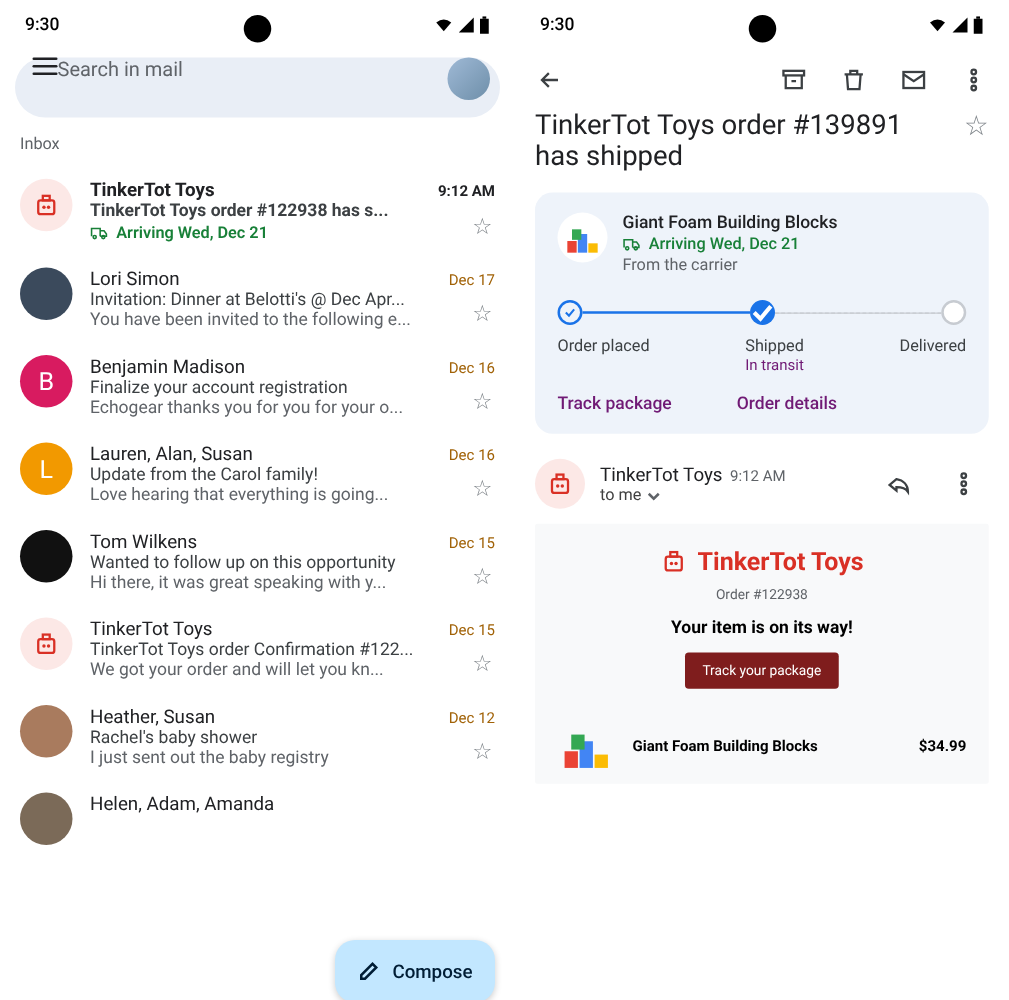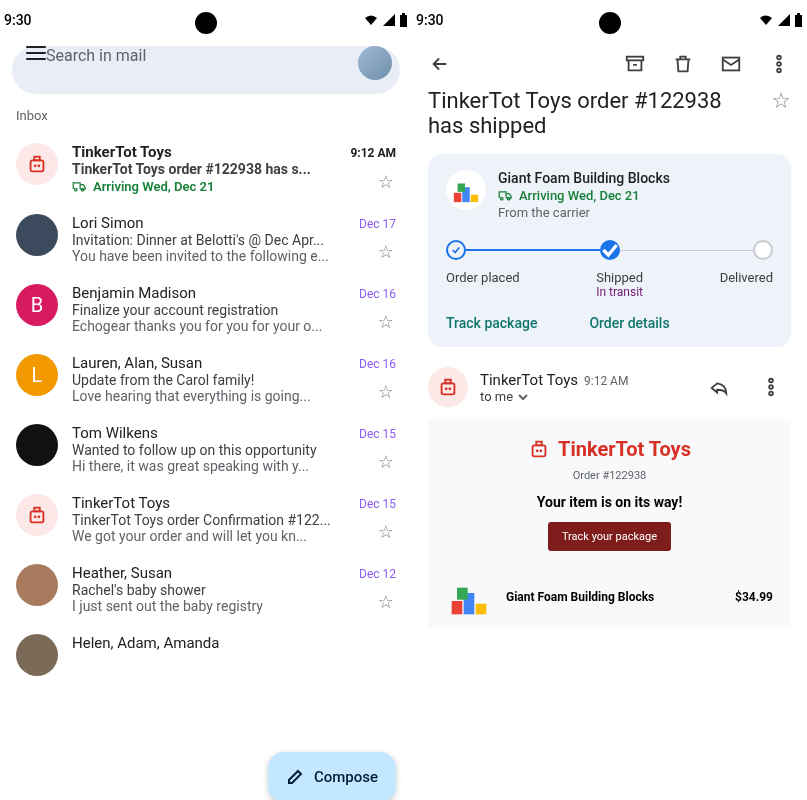--- a/index.html
+++ b/index.html
@@ -2,41 +2,41 @@
 <html><head>
 <meta charset="utf-8">
 <style>
 * { box-sizing: border-box; margin: 0; padding: 0; }
 body { font-family: Roboto, Arial, sans-serif; background: #fff; width: 807px; height: 800px; overflow: hidden; display: flex; }
 .pane { height: 800px; overflow: hidden; position: relative; }
 .pane-left { width: 412px; }
 .pane-right { width: 395px; }
 
 
-.statusbar { height: 40px; display: flex; align-items: center; justify-content: space-between; padding: 0 4px; font-size: 14px; font-weight: 500; gap: 20px; }
+.statusbar { height: 40px; display: flex; align-items: center; justify-content: space-between; padding: 0 20px; font-size: 14px; font-weight: 500; gap: 20px; }
 .statusbar .notch { width: 22px; height: 22px; background: #000; border-radius: 50%; position: absolute; left: 50%; transform: translateX(-50%); top: 12px; }
 .statusbar .icons { display: flex; gap: 3px; align-items: center; }
 
 
 .search-pill { margin: 6px 12px 10px 12px; background: #e9eef6; border-radius: 999px; height: 48px; display: flex; align-items: flex-start; padding: 0 8px 0 14px; gap: 0; }
 .search-pill .ham { width: 20px; display:flex;flex-direction:column;gap:4px;}
 .search-pill .ham span{height:2px;background:#202124;border-radius:1px;}
 .search-pill .ph { flex:1; color:#5f6368; font-size:16px;}
 .search-pill .avatar { width:34px;height:34px;border-radius:50%; background: linear-gradient(135deg,#9fb9d6,#6e8fa9); }
 
 .section-label { font-size:13px; color:#5f6368; padding:4px 16px 8px; }
 
 
 .row { display:flex; padding: 12px 16px 8px 16px; gap:14px; position:relative;}
 .avatar-c { width:42px; height:42px; border-radius:50%; display:flex;align-items:center;justify-content:center; font-size:20px; color:#fff; flex-shrink:0;}
 .row .body { flex:1; min-width:0;}
 .row .top { display:flex; justify-content:space-between; align-items:baseline;}
 .row .sender { font-size:15px; color:#202124;}
 .row .sender.bold { font-weight:700;}
-.row .date { font-size:12px; color:#8b5cf6;}
+.row .date { font-size:12px; color:#a16207;}
 .row .date.bold { font-weight:700; color:#202124;}
 .row .subj { font-size:14px; color:#3c4043; white-space:nowrap; overflow:hidden; text-overflow:ellipsis;}
 .row .subj.bold { font-weight:700;}
 .row .snip { font-size:14px; color:#5f6368; white-space:nowrap; overflow:hidden; text-overflow:ellipsis;}
 .row .ship { display:flex;align-items:center;gap:6px;font-size:13px;color:#188038;font-weight:600;margin-top:2px;}
 .row .star { position:absolute; right:18px; bottom:10px; color:#80868b; font-size:18px;}
 
 .pkg-av { background:#fce8e6; color:#d93025;}
 .pkg-av svg{width:22px;height:22px;}
 
@@ -67,21 +67,21 @@
 .dot.active{background:#1a73e8;}
 .dot.pending{background:#fff;border:2px solid #c7cbd1;}
 .line{flex:1;height:2px;}
 .line.done{background:#1a73e8;}
 .line.pending{background:#c7cbd1; border-top:1px dashed #c7cbd1; height:0;}
 .labels{display:flex;justify-content:space-between;font-size:13px;color:#3c4043;margin-top:4px;}
 .labels .c{text-align:center;}
 .labels .sub{display:block;color:#701a75;font-size:12px;}
 
 .actions{display:flex;gap:52px;margin-top:16px;}
-.link{color:#0f766e;font-size:14px;font-weight:500;}
+.link{color:#701a75;font-size:14px;font-weight:500;}
 
 .msg-head{display:flex;align-items:center;padding:8px 16px;gap:12px;}
 .msg-head .avatar-c{width:40px;height:40px;}
 .msg-head .who{font-size:15px;color:#202124;}
 .msg-head .time{font-size:12px;color:#5f6368;margin-left:6px;}
 .msg-head .to{font-size:13px;color:#404040;display:flex;align-items:center;gap:4px;}
 .msg-head .spacer{flex:1;}
 
 .email-body{margin:4px 16px;background:#f8f9fa;border-radius:2px;padding:18px 14px 10px; text-align:center;}
 .brand{display:flex;align-items:center;justify-content:center;gap:8px;color:#d93025;font-size:20px;font-weight:700;}
@@ -299,21 +299,21 @@
     <div class="icon-btn">
         <svg viewBox="0 0 24 24" fill="currentColor" stroke="none">
           <circle cx="12" cy="5" r="2"></circle>
           <circle cx="12" cy="12" r="2"></circle>
           <circle cx="12" cy="19" r="2"></circle>
         </svg>
       </div>
   </div>
 
   <div class="title-row">
-    <h1>TinkerTot Toys order #122938 has shipped</h1>
+    <h1>TinkerTot Toys order #139891 has shipped</h1>
     <span class="star-out">☆</span>
   </div>
 
   <div class="card">
     <div class="card-head">
       <div class="card-img">
         <svg class="blocks" viewBox="0 0 30 30">
             <rect x="2" y="18" width="8" height="10" fill="#ea4335"></rect>
             <rect x="11" y="12" width="8" height="16" fill="#4285f4"></rect>
             <rect x="20" y="20" width="8" height="8" fill="#fbbc04"></rect>

